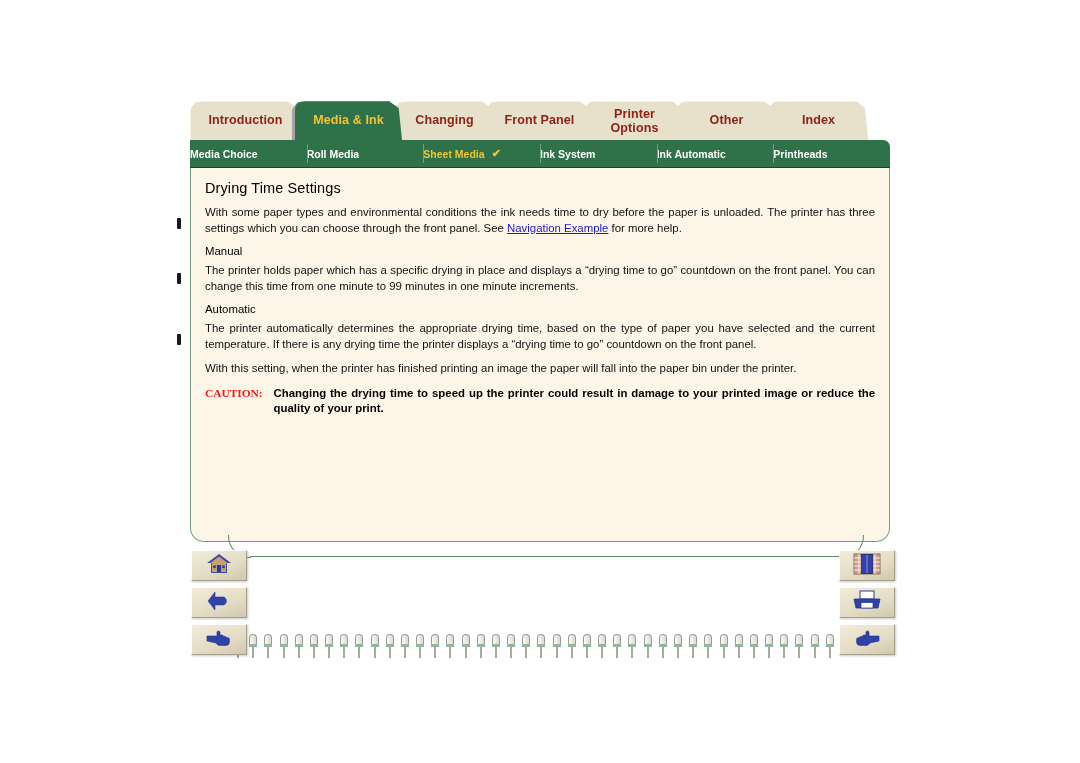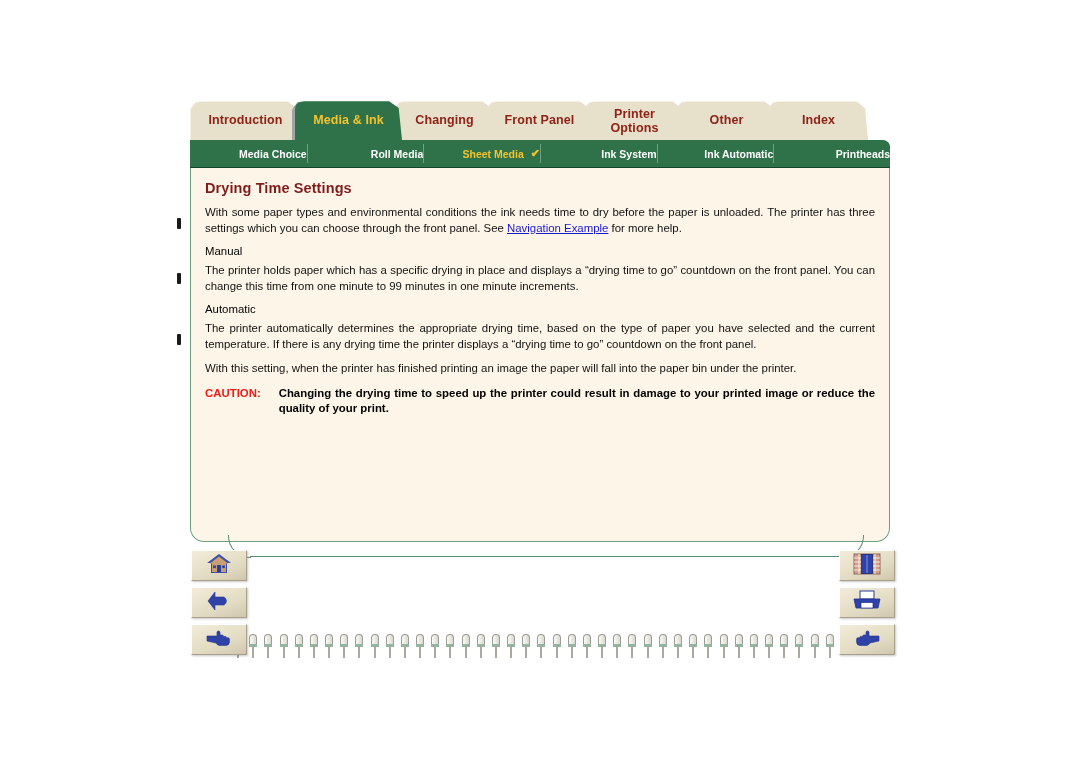--- a/index.html
+++ b/index.html
@@ -69,21 +69,21 @@
     border-top-right-radius: 7px;
     display: flex;
     align-items: stretch;
     z-index: 7;
     box-shadow: 0 1px 0 #13452a;
   }
   .subtab {
     flex: 1 1 0;
     display: flex;
     align-items: center;
-    justify-content: flex-end;
+    justify-content: flex-start;
     gap: 7px;
     color: #ffffff;
     font-size: 10.5px;
     font-weight: bold;
     position: relative;
   }
   .subtab + .subtab::before {
     content: "";
     position: absolute;
     left: 0;
@@ -107,22 +107,22 @@
     border-top: none;
     border-bottom-left-radius: 14px;
     border-bottom-right-radius: 14px;
     box-sizing: border-box;
     padding: 13px 14px 0 14px;
   }
 
   h1.title {
     margin: 0 0 9px 0;
     font-size: 14.5px;
-    font-weight: bold;
-    color: #7f1d1d;
+    font-weight: normal;
+    color: #000000;
     letter-spacing: 0.1px;
   }
 
   p.body {
     margin: 0 0 9px 0;
     font-size: 11.4px;
     line-height: 1.36;
     color: #111111;
     text-align: justify;
   }
@@ -144,21 +144,22 @@
     display: flex;
     margin-top: 3px;
     font-size: 11.4px;
     line-height: 1.34;
     font-weight: bold;
   }
   .caution-label {
     color: #ee1b16;
     font-weight: bold;
     flex: 0 0 auto;
-    margin-right: 18px;
+    margin-right: 11px;
+    font-family: Liberation Serif, serif;
   }
   .caution-text {
     color: #000000;
     font-weight: bold;
     flex: 1 1 auto;
     text-align: justify;
   }
 
   
   .changebar {

